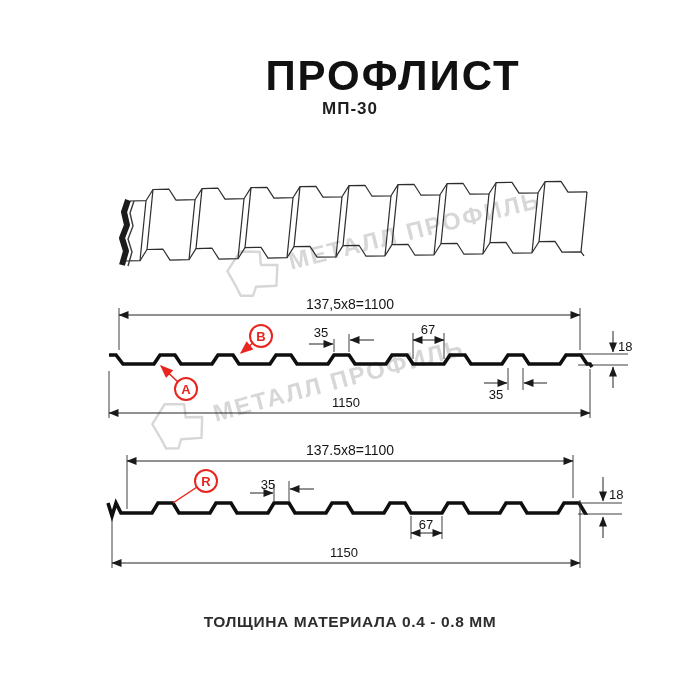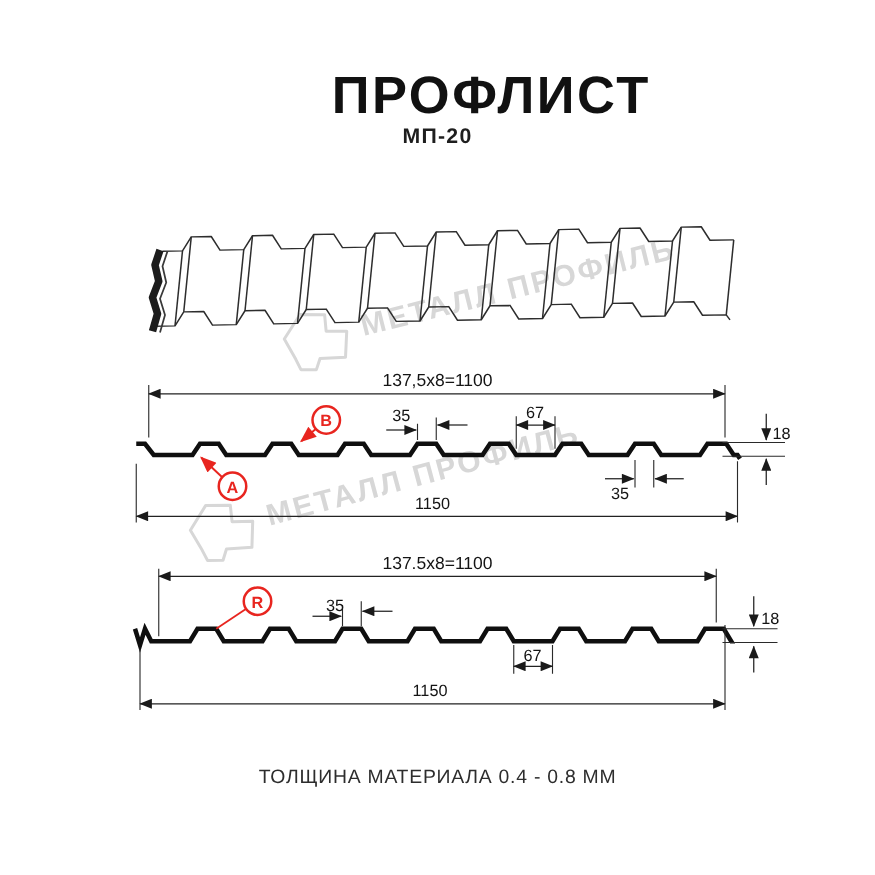--- a/index.html
+++ b/index.html
@@ -3,21 +3,21 @@
 <meta charset="utf-8">
 <style>
   html,body{margin:0;padding:0;}
   body{width:700px;height:700px;background:#ffffff;position:relative;overflow:hidden;
        font-family:"Liberation Sans",sans-serif;}
   .title{position:absolute;top:52px;left:0;width:700px;text-align:center;
          font-size:42px;font-weight:700;letter-spacing:2px;color:#111111;padding-left:43px;}
   .subtitle{position:absolute;top:99px;left:0;width:700px;text-align:center;
          font-size:17px;font-weight:700;letter-spacing:1px;color:#1e1e1e;}
   .footer{position:absolute;top:613px;left:0;width:700px;text-align:center;
-         font-size:15.5px;font-weight:400;letter-spacing:0.6px;color:#2d2d2d;}
+         font-size:15.5px;font-weight:700;letter-spacing:0.6px;color:#2d2d2d;}
   .wm{position:absolute;display:flex;align-items:center;gap:8px;color:#d7d7d7;
       font-weight:700;font-size:24px;letter-spacing:2px;white-space:nowrap;
       transform-origin:0 50%;z-index:1;user-select:none;}
   .wm1{left:225px;top:252px;transform:rotate(-14deg);}
   .wm2{left:150px;top:405px;transform:rotate(-15deg);}
   .wm svg{flex:0 0 auto;}
   svg.drawing{position:absolute;left:0;top:0;z-index:2;}
   .prof{fill:none;stroke:#0f0f0f;stroke-width:3.6;stroke-linejoin:miter;}
   .dim{stroke:#222222;stroke-width:1;fill:none;}
   .ext{stroke:#2a2a2a;stroke-width:0.9;fill:none;}
@@ -27,21 +27,21 @@
   .dimtxt{font-family:"Liberation Sans",sans-serif;font-size:13px;fill:#141414;}
   .ftxt{font-size:14px;}
   .redc{fill:#ffffff;stroke:#e8251f;stroke-width:2;}
   .redl{font-family:"Liberation Sans",sans-serif;font-size:13px;font-weight:700;fill:#e8251f;}
   .redline{stroke:#e8251f;stroke-width:1.5;fill:none;}
 </style>
 </head>
 <body>
 
 <div class="title">ПРОФЛИСТ</div>
-<div class="subtitle">МП-20</div>
+<div class="subtitle">МП-30</div>
 
 <div class="wm wm1">
   <svg width="58" height="52" viewBox="0 0 58 52">
     <path d="M9 38 L4 20 L21 4 L40 9 L38 22 L54 26 L48 46 L28 42 L23 50 L11 47 Z" fill="none" stroke="#d7d7d7" stroke-width="2.4" stroke-linejoin="round"></path>
   </svg>
   <span>МЕТАЛЛ ПРОФИЛЬ</span>
 </div>
 
 <div class="wm wm2">
   <svg width="58" height="52" viewBox="0 0 58 52">

